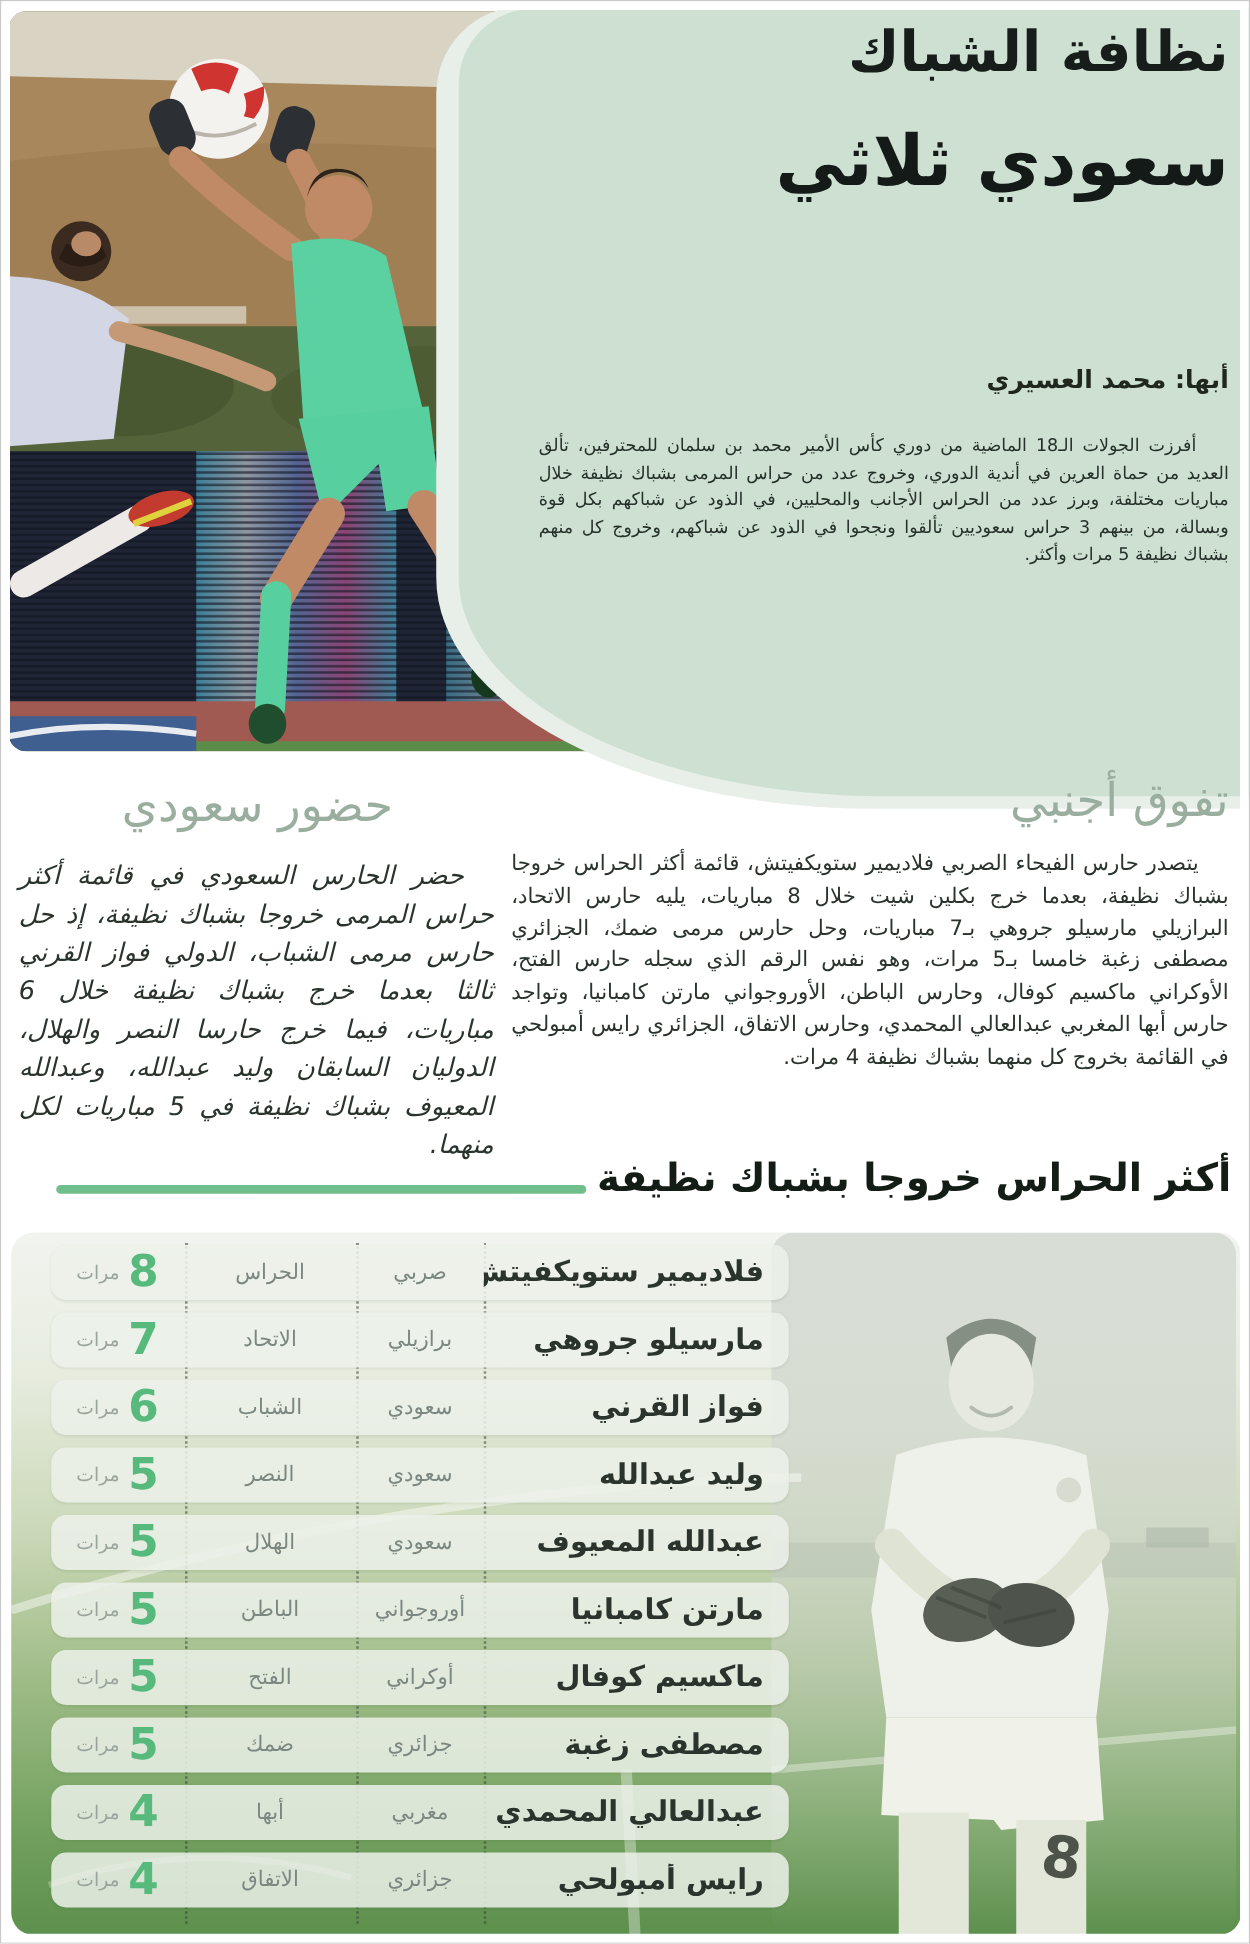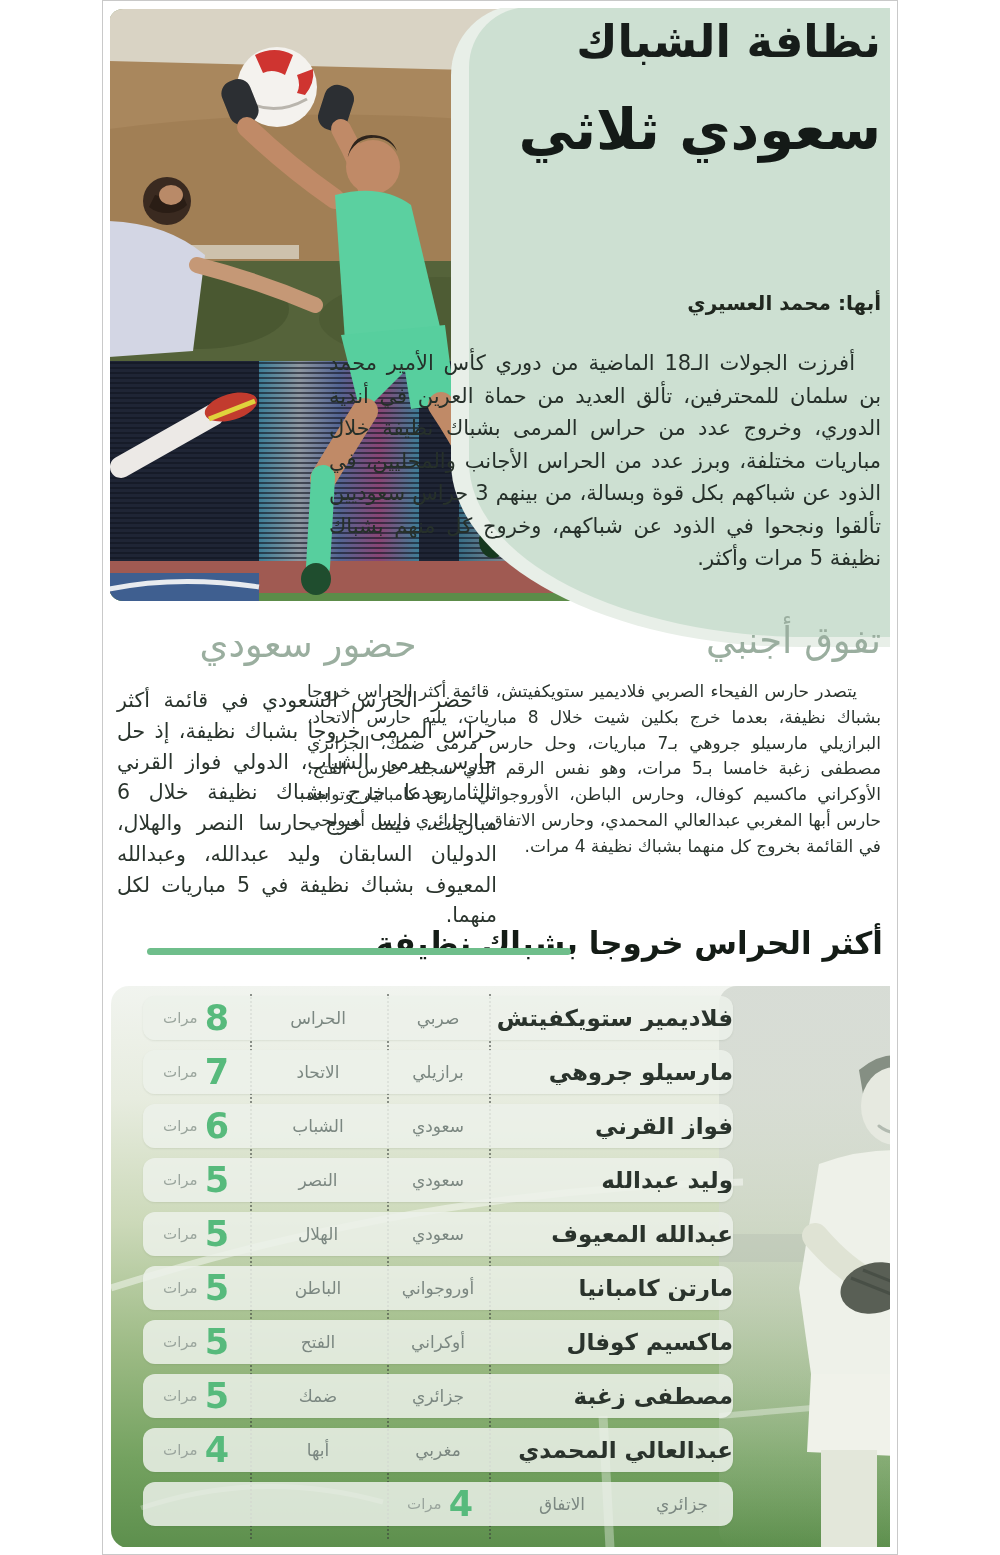--- a/index.html
+++ b/index.html
@@ -1,60 +1,60 @@
 <!DOCTYPE html>
 <html lang="ar" dir="rtl"><head>
 <meta charset="utf-8">
 <style>
   html,body{margin:0;padding:0;background:#ffffff;}
   .page{
-    position:relative;width:796px;height:1555px;margin:0 auto;
+    position:relative;width:1000px;height:1555px;margin:0 auto;
     background:#ffffff;overflow:hidden;border:1px solid #c9c9c9;box-sizing:border-box;
     font-family:"DejaVu Sans","Liberation Sans",sans-serif;direction:rtl;
   }
   
   .hero-photo{position:absolute;left:6px;top:8px;width:557px;height:592px;
     border-radius:14px;overflow:hidden;z-index:1;background:#8a9a6a;}
   
   .blob-outer{position:absolute;left:348px;top:4px;width:720px;height:642px;z-index:2;
     background:#e8efe8;border-radius:70px 0 0 0;
     border-bottom-left-radius:350px 185px;}
   .blob{position:absolute;left:366px;top:6px;width:710px;height:630px;z-index:3;
     background:#cde0d2;border-radius:60px 0 0 0;
     border-bottom-left-radius:340px 175px;}
   .kicker{position:absolute;top:14px;right:16px;z-index:4;font-size:45px;font-weight:700;
     color:#171d1a;letter-spacing:0;}
   .headline{position:absolute;top:92px;right:16px;z-index:4;font-size:56px;font-weight:700;
     color:#141a17;line-height:1.32;text-align:right;}
   .byline{position:absolute;top:290px;right:16px;z-index:4;font-size:20px;font-weight:700;color:#20271f;}
-  .lede{position:absolute;top:346px;right:16px;width:552px;z-index:4;font-size:21px;
+  .lede{position:absolute;top:346px;right:16px;width:552px;z-index:4;font-size:14px;
     line-height:1.55;color:#26302a;text-align:justify;text-indent:26px;margin:0;}
   
   .sec-title{font-size:37px;font-weight:400;color:#9aae9f;}
   .sec-foreign-title{position:absolute;top:618px;right:16px;z-index:4;}
   .sec-saudi-title{position:absolute;top:622px;left:14px;width:382px;text-align:center;z-index:4;}
   .sec-foreign-body{position:absolute;top:678px;right:16px;width:574px;font-size:17px;
     line-height:1.52;text-align:justify;color:#2a342d;text-indent:24px;margin:0;}
   .sec-saudi-body{position:absolute;top:684px;left:14px;width:380px;font-size:20.5px;
-    line-height:1.5;text-align:justify;color:#2a342d;text-indent:24px;margin:0;}
+    line-height:1.5;text-align:justify;color:#2a342d;text-indent:24px;margin:0;font-style:italic;}
   
   .table-title{position:absolute;top:924px;right:14px;font-size:31px;font-weight:700;color:#141c16;z-index:4;}
   .title-line{position:absolute;top:947px;left:44px;width:424px;height:7px;border-radius:4px;
     background:#6fbe8b;z-index:4;}
   
   .board{position:absolute;left:8px;top:985px;width:984px;height:562px;border-radius:18px;
     overflow:hidden;z-index:1;
     background:linear-gradient(180deg,#f1f4ef 0%,#e7ecdf 20%,#ccd9b9 42%,#9cba84 65%,#74a260 84%,#5d8f4d 100%);}
   .ghost{position:absolute;right:4px;top:0;width:372px;height:562px;z-index:1;}
   .fieldlines{position:absolute;inset:0;z-index:2;}
   .rows{position:absolute;left:32px;top:10px;width:590px;display:flex;flex-direction:column;
     gap:10px;z-index:4;}
   .row{height:44px;background:rgba(236,241,234,.85);border-radius:12px;display:flex;
     align-items:center;box-shadow:0 1px 2px rgba(60,80,50,.10);}
-  .cell-name{width:244px;box-sizing:border-box;padding-right:0;font-size:23px;font-weight:700;
+  .cell-name{width:244px;box-sizing:border-box;padding-right:20px;font-size:23px;font-weight:700;
     color:#2a332c;white-space:nowrap;overflow:hidden;}
   .cell-nat{width:102px;text-align:center;font-size:17px;color:#7b8781;}
   .cell-club{width:138px;text-align:center;font-size:17px;color:#7b8781;}
   .cell-count{width:106px;display:flex;align-items:center;justify-content:center;gap:7px;}
   .count-num{font-size:35px;font-weight:700;color:#57ba7c;line-height:1;}
   .count-unit{font-size:15px;color:#9aa59d;}
   .col-sep{position:absolute;top:8px;bottom:9px;width:0;border-left:2px dotted rgba(58,64,58,.55);z-index:3;}
   .sep-1{left:139px;} .sep-2{left:276px;} .sep-3{left:378px;}
   
   .frame{position:absolute;inset:0;border:7px solid #ffffff;pointer-events:none;z-index:8;}
@@ -263,20 +263,21 @@
         <div class="row">
     <div class="cell-name">عبدالعالي المحمدي</div>
     <div class="cell-nat">مغربي</div>
     <div class="cell-club">أبها</div>
     <div class="cell-count">
       <span class="count-num">4</span>
       <span class="count-unit">مرات</span>
     </div>
   </div>
         <div class="row">
+    <div class="cell-name">رايس أمبولحي</div>
     <div class="cell-nat">جزائري</div>
     <div class="cell-club">الاتفاق</div>
     <div class="cell-count">
       <span class="count-num">4</span>
       <span class="count-unit">مرات</span>
     </div>
   </div>
       </div>
   </div>
 

